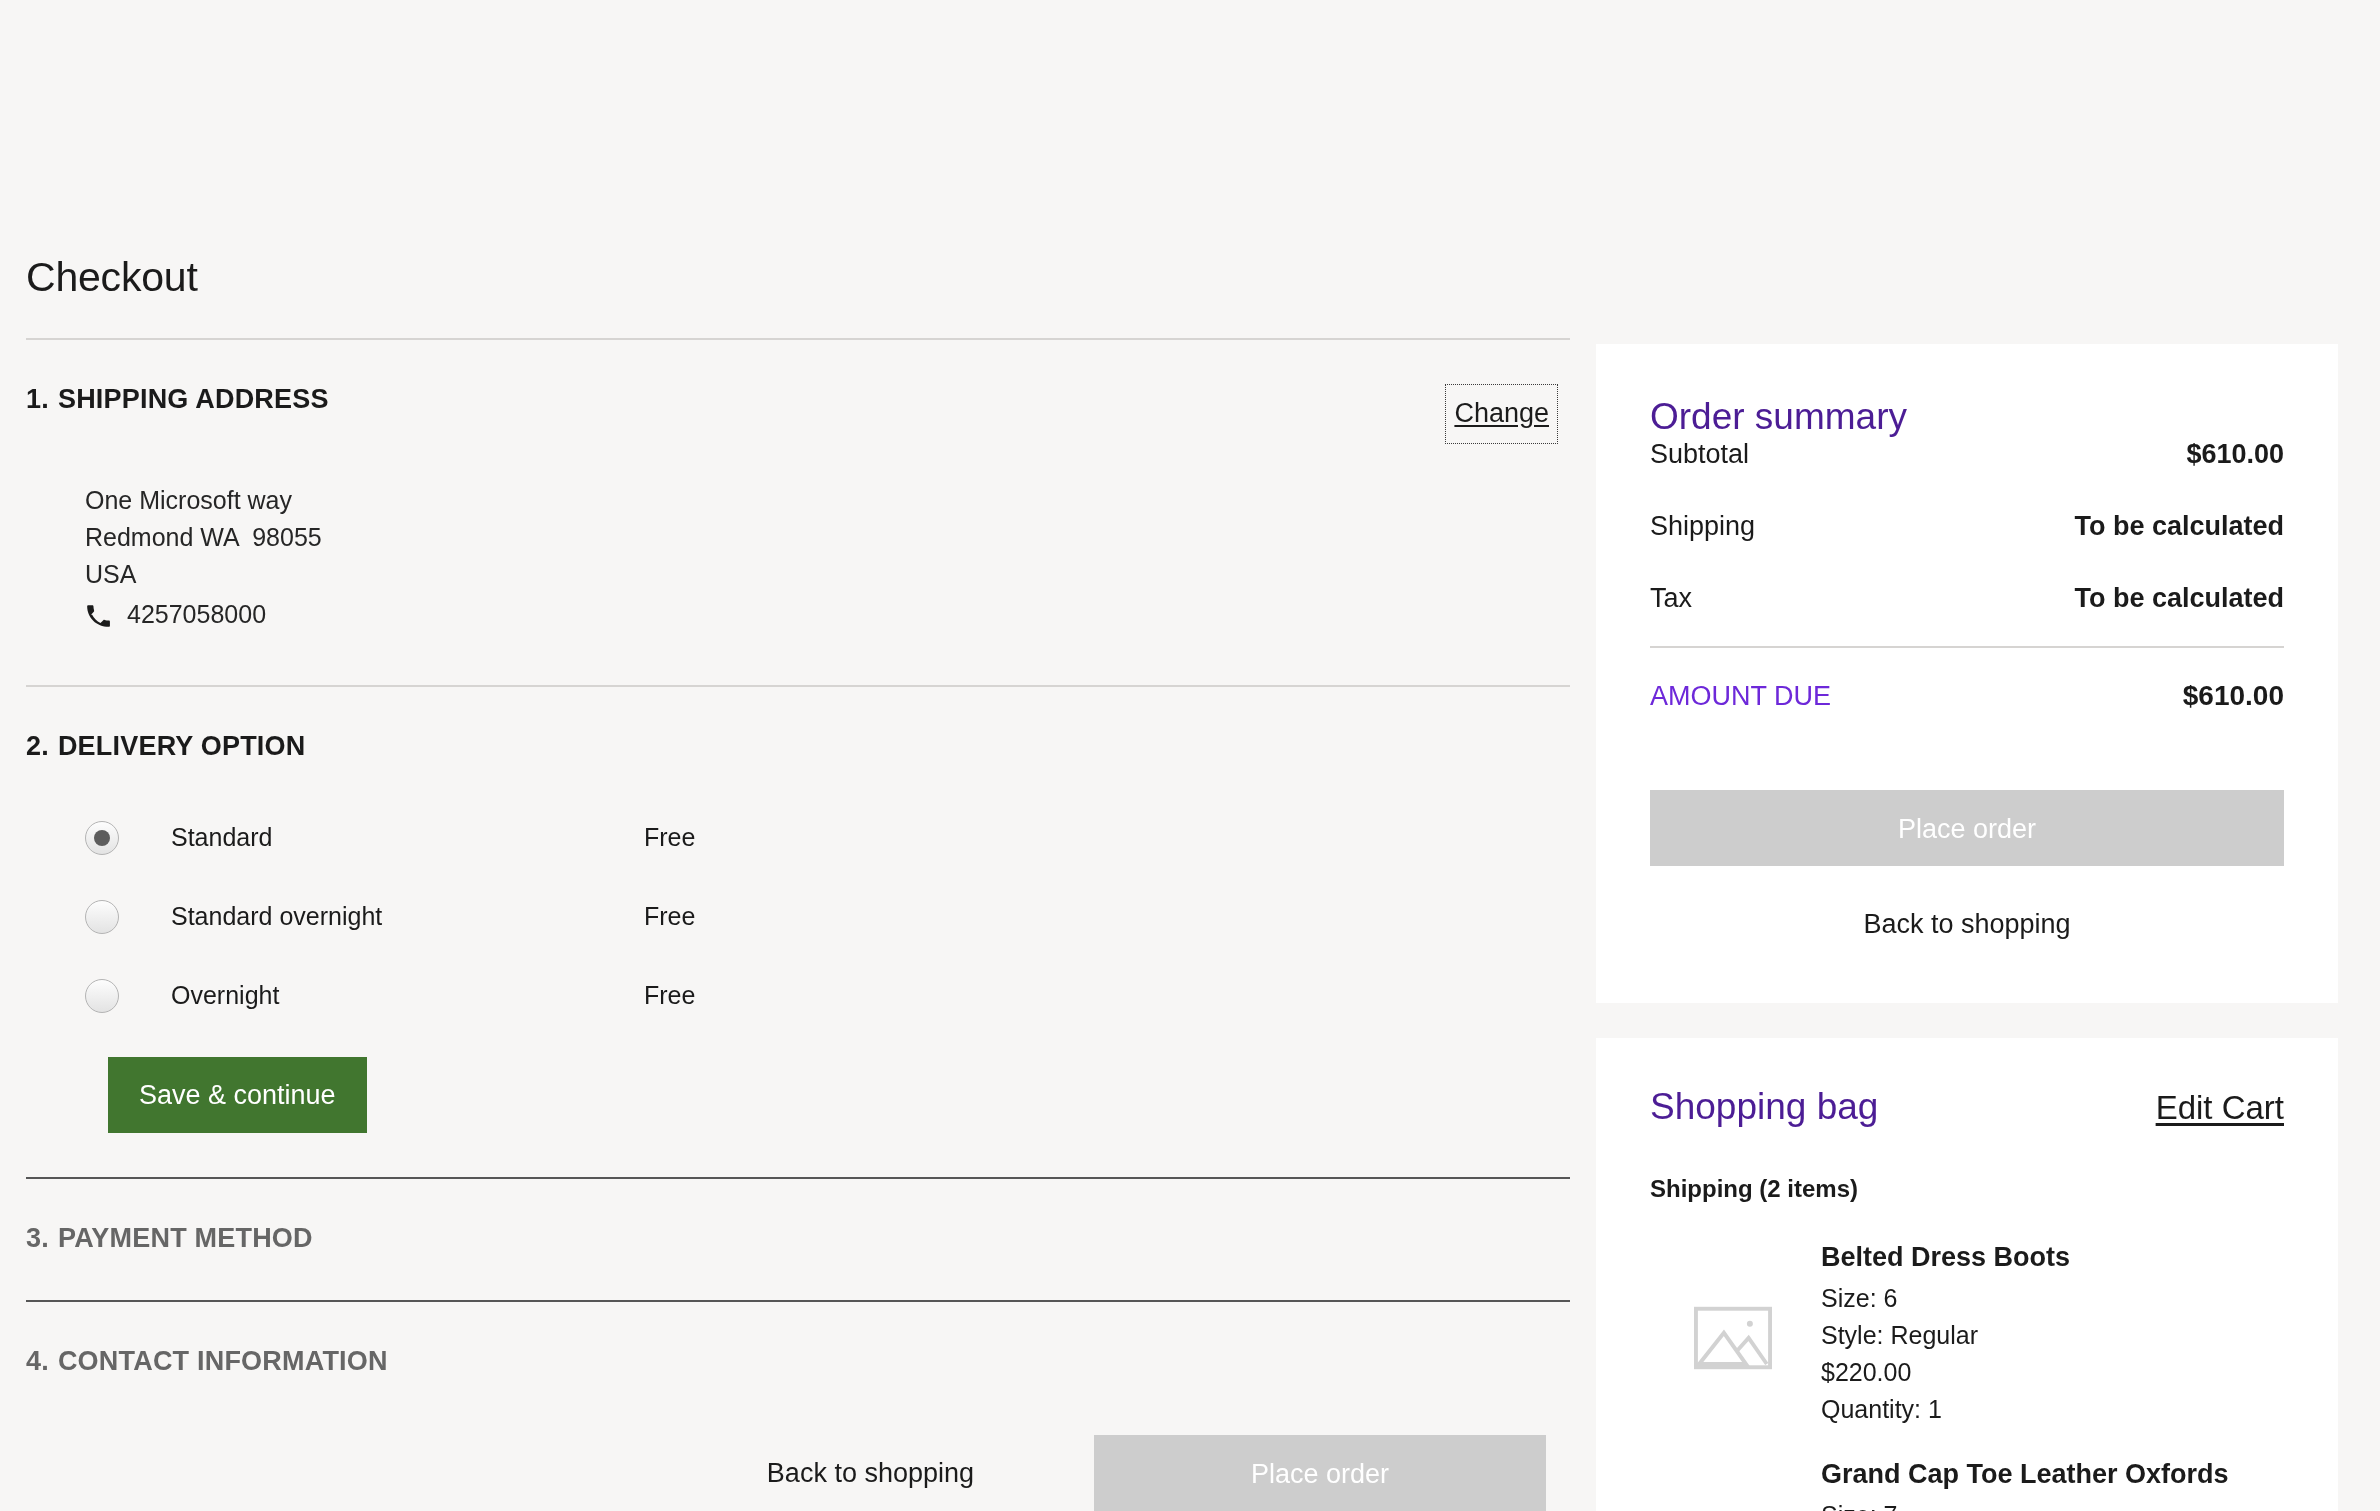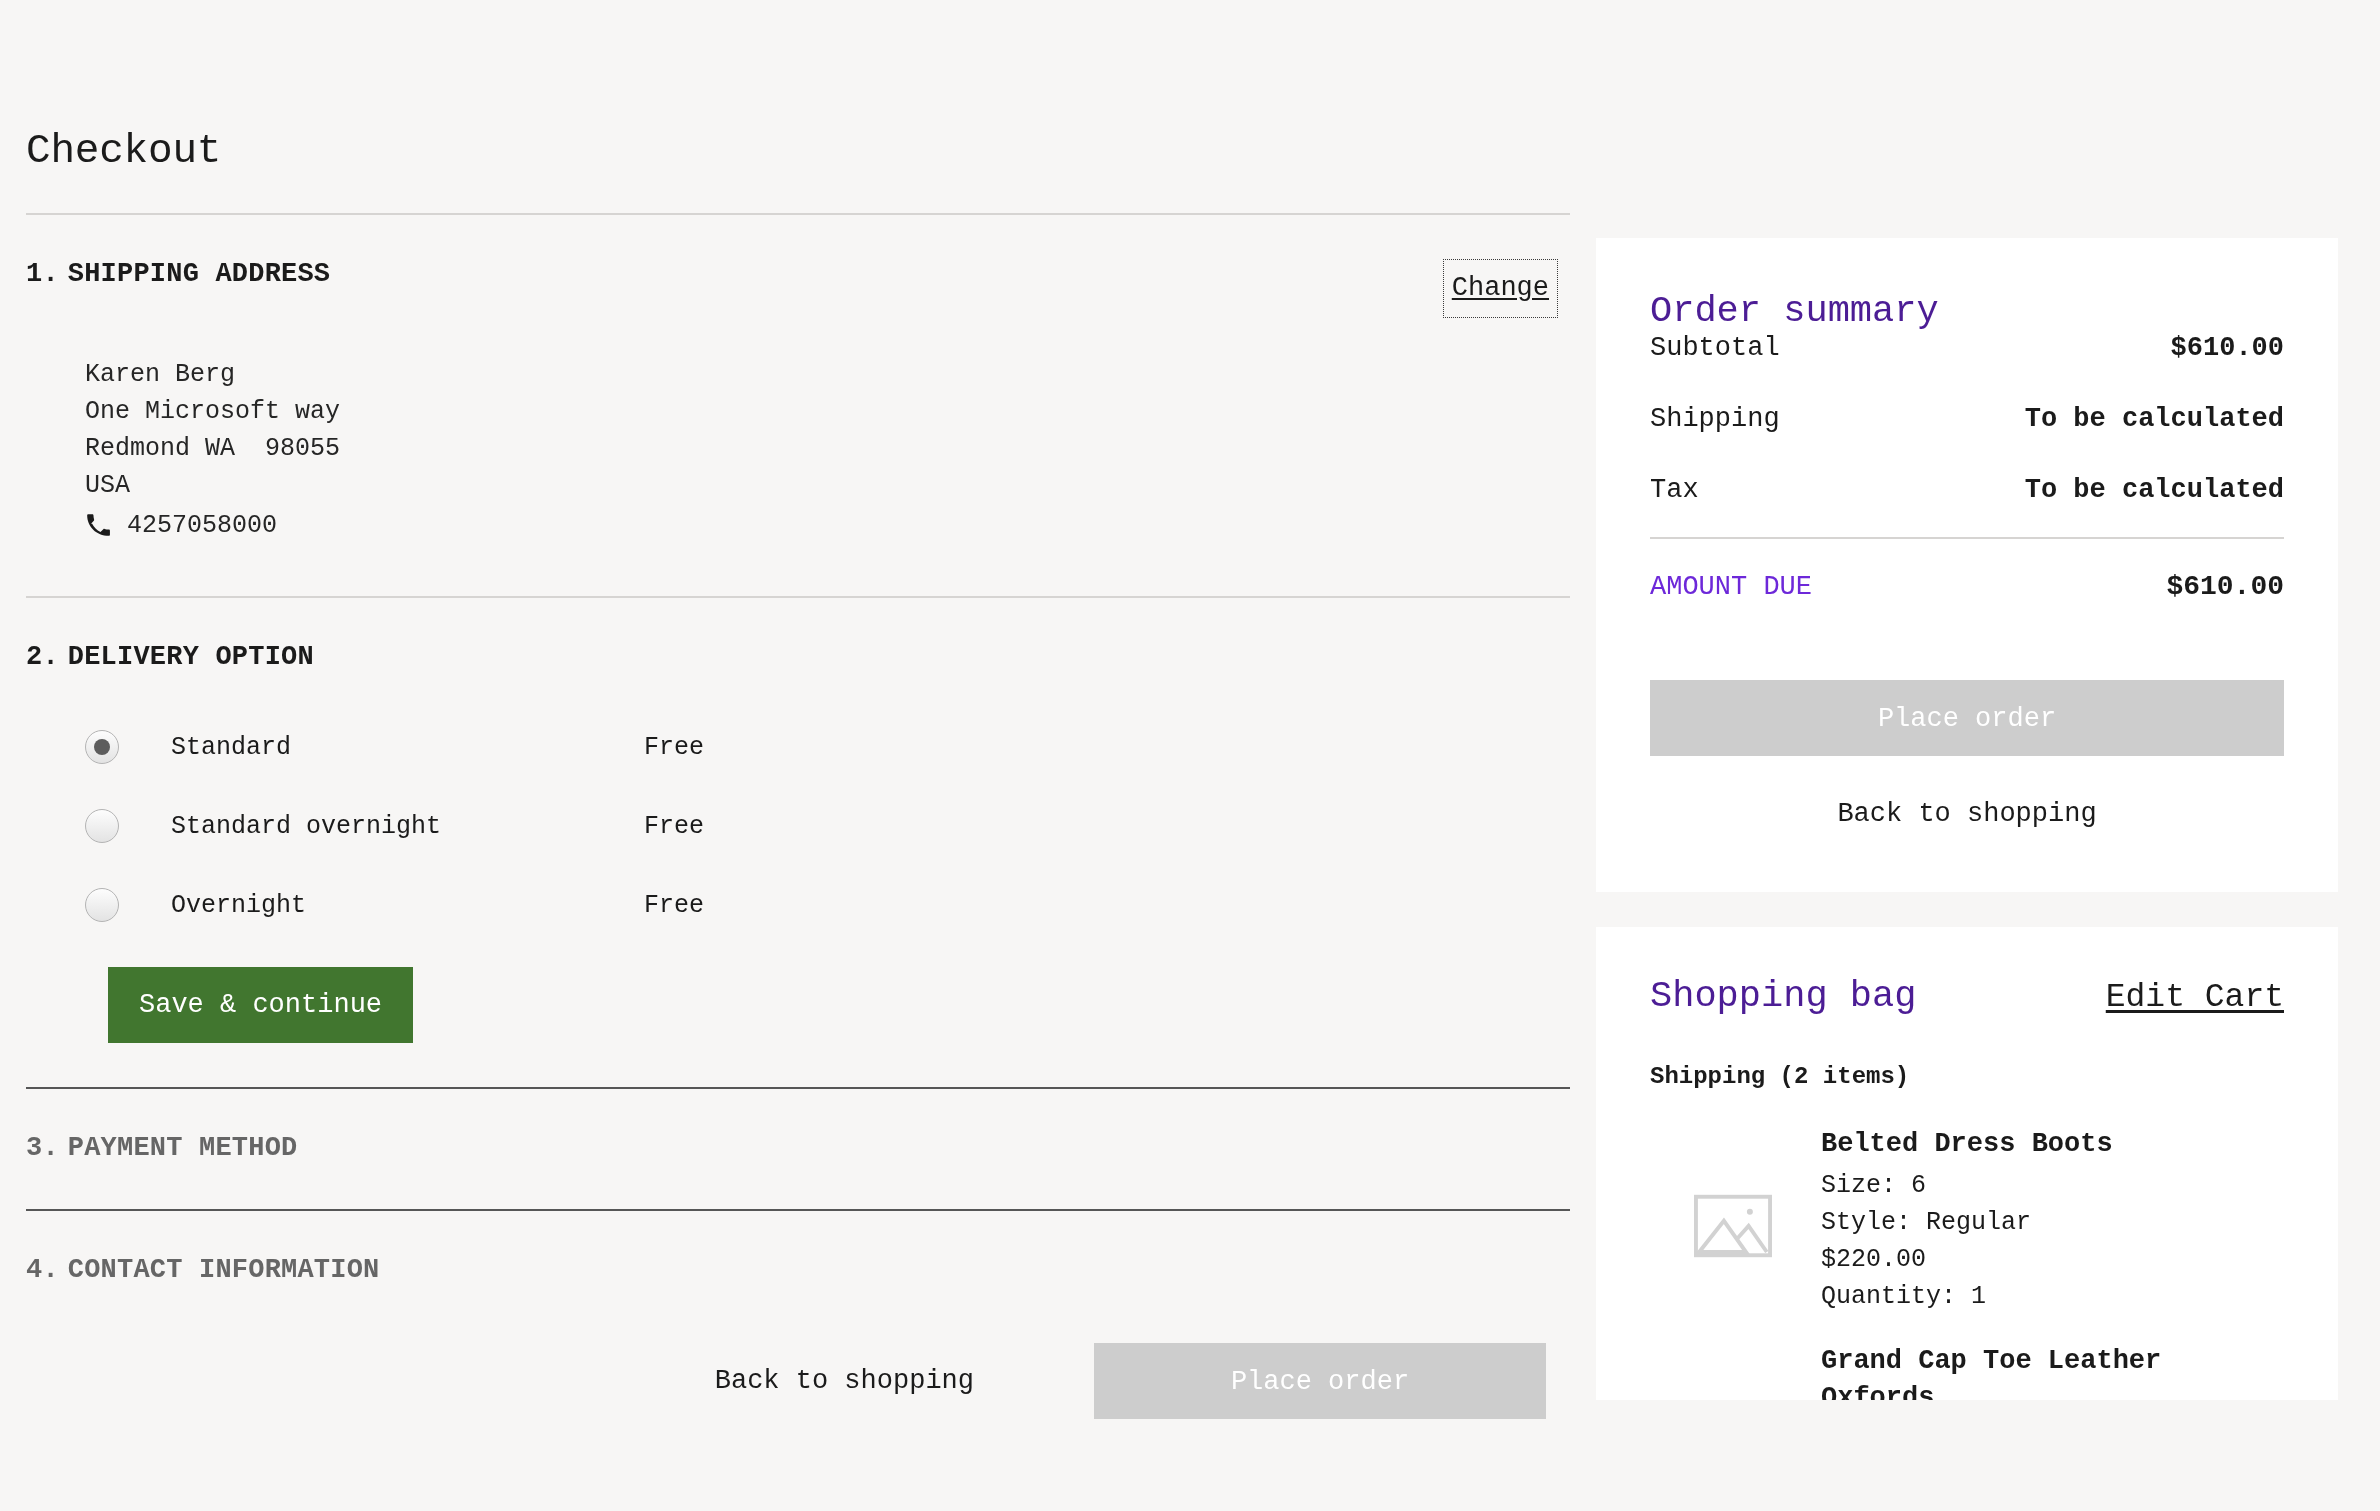--- a/index.html
+++ b/index.html
@@ -13,22 +13,21 @@
     background: #f7f6f5;
     font-family: "Liberation Sans", sans-serif;
     color: #262626;
     -webkit-font-smoothing: antialiased;
   }
   .page {
     position: relative;
     width: 2380px;
     height: 1511px;
     display: flex;
-    align-items: center;
-    font-family: Liberation Mono, monospace;
+    align-items: flex-end;
   }
 
   
   .left-col {
     width: 1596px;
     flex: 0 0 1596px;
     padding: 0 26px 0 26px;
     position: relative;
   }
   .page-title {
@@ -314,21 +313,20 @@
         <h2 class="section-title">
           <span class="section-num">1.</span>
           <span>SHIPPING ADDRESS</span>
         </h2>
         <button class="change-link">
           <span>Change</span>
         </button>
       </div>
 
       <div class="address-block">
-        <div class="address-line">Karen Berg</div>
         <div class="address-line">One Microsoft way</div>
         <div class="address-line">Redmond WA  98055</div>
         <div class="address-line">USA</div>
         <div class="phone-line">
           <span class="phone-icon">
             <svg viewBox="0 0 24 24" width="26" height="26" aria-hidden="true">
               <path fill="#1b1b1b" d="M6.6 10.8c1.7 3.4 4.3 6 7.7 7.7l2.6-2.6c.3-.3.8-.4 1.2-.3 1.2.4 2.5.6 3.9.6.6 0 1 .5 1 1V21c0 .6-.4 1-1 1C10.5 22 2 13.5 2 3c0-.6.5-1 1-1h3.8c.6 0 1 .4 1 1 0 1.3.2 2.6.6 3.9.1.4 0 .8-.3 1.2l-2.5 2.7z"></path>
             </svg>
           </span>
           <span>4257058000</span>

